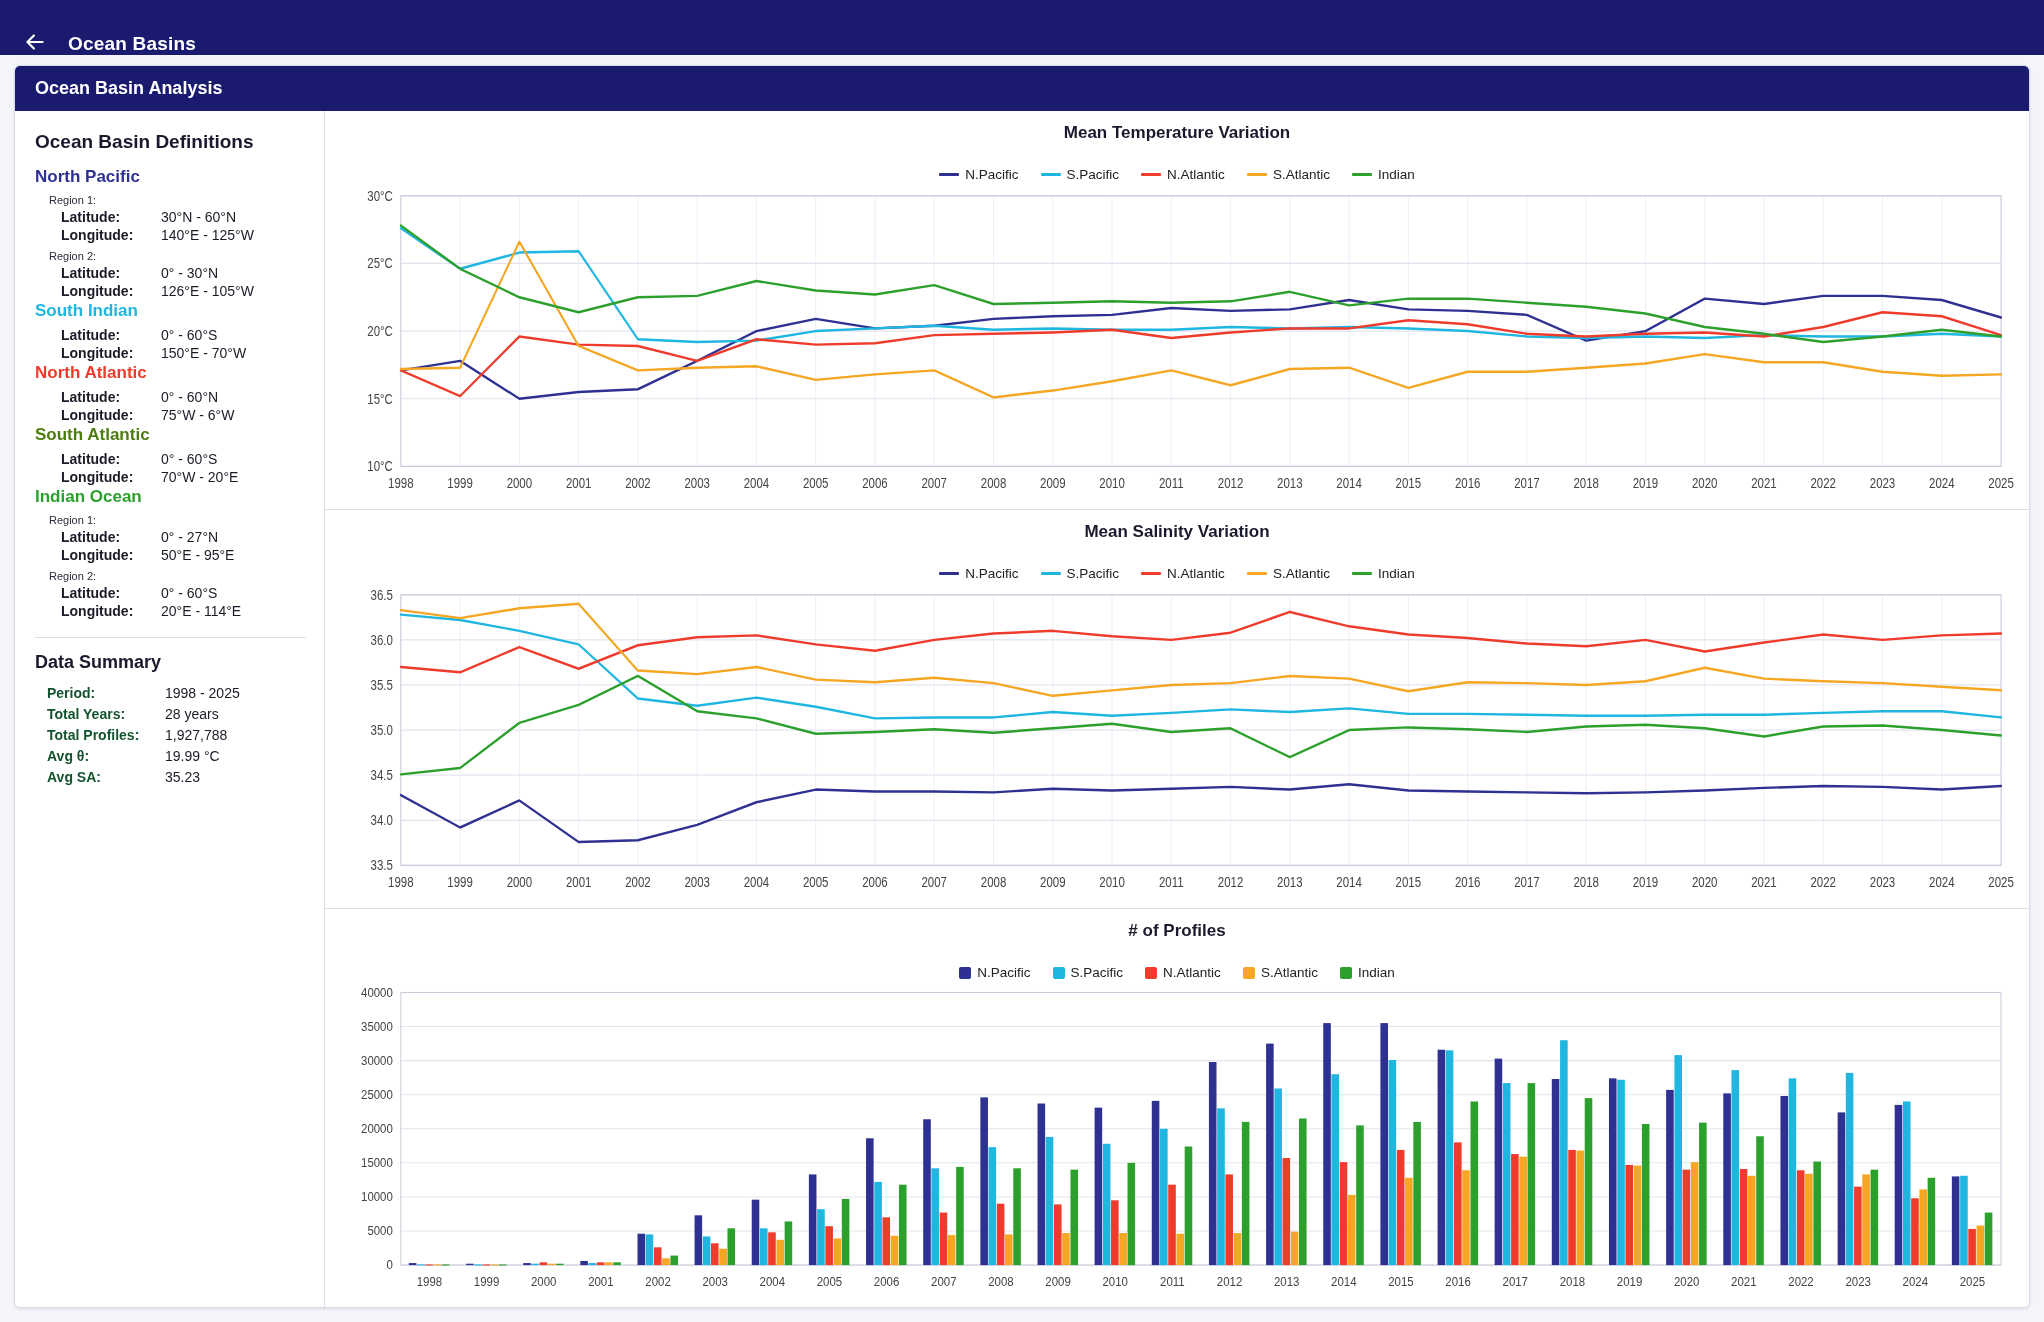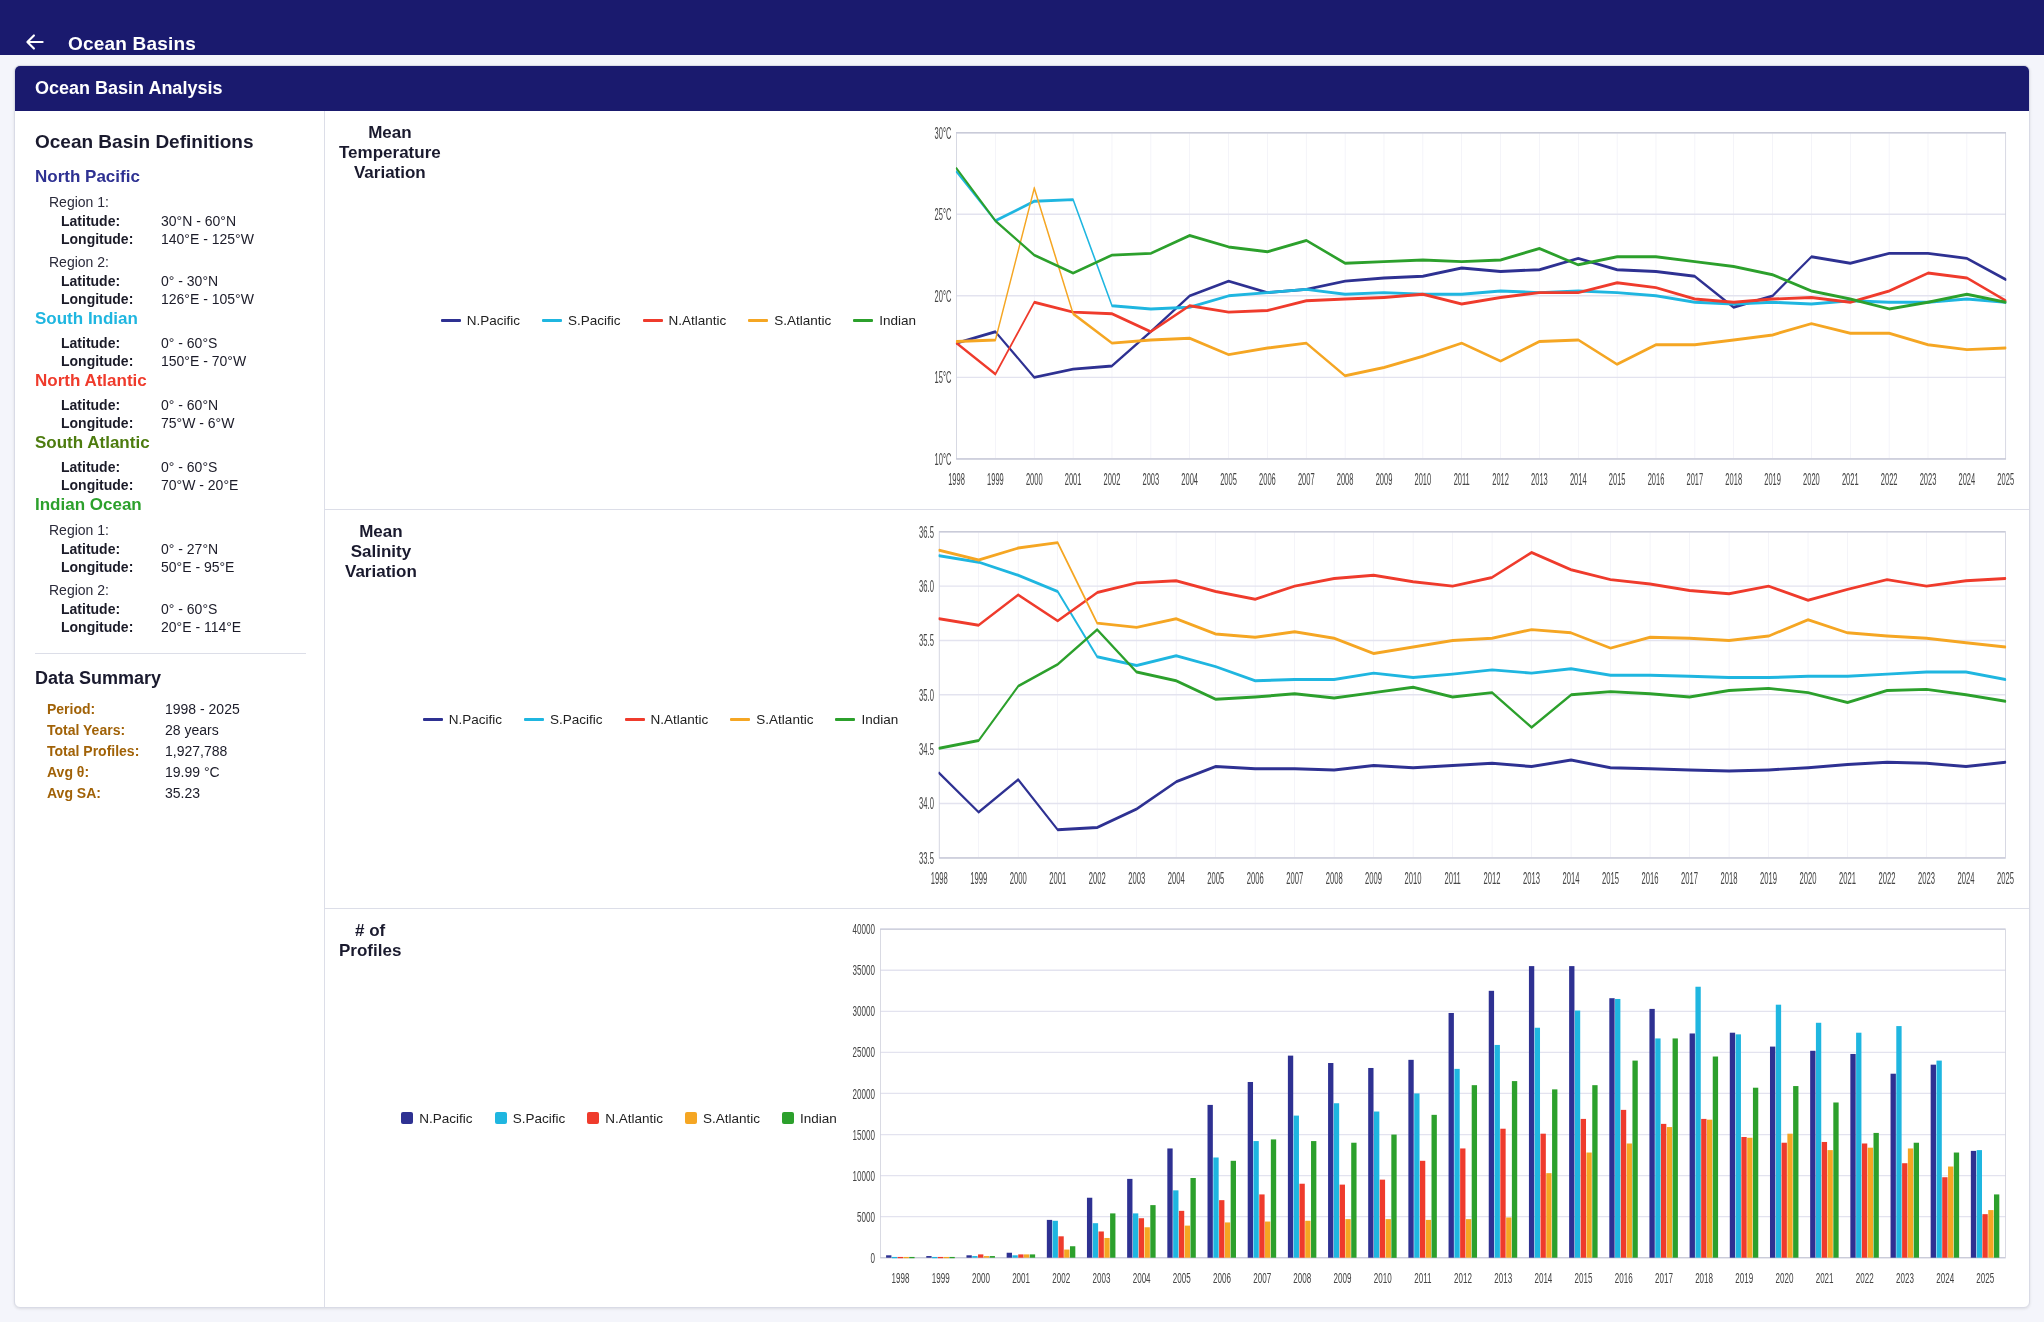--- a/index.html
+++ b/index.html
@@ -72,21 +72,21 @@
     font-size: 19px;
     margin: 6px 0 14px 0;
     color: #1a1a2e;
   }
   .basin-name {
     font-size: 17px;
     font-weight: bold;
     margin: 2px 0 6px 0;
   }
   .region-label {
-    font-size: 14px;
+    font-size: 11px;
     color: #2a2a3a;
     margin: 7px 0 3px 14px;
   }
   .kv {
     display: flex;
     font-size: 14px;
     margin: 2px 0 2px 26px;
     color: #1b1b28;
   }
   .kv .k { font-weight: bold; width: 100px; flex: 0 0 100px; }
@@ -99,34 +99,34 @@
   .sidebar h3 {
     font-size: 18px;
     margin: 4px 0 12px 0;
     color: #1a1a2e;
   }
   .srow {
     display: flex;
     font-size: 14px;
     margin: 5px 0 5px 12px;
   }
-  .srow .k { font-weight: bold; width: 118px; flex: 0 0 118px; color:#a16207; }
+  .srow .k { font-weight: bold; width: 118px; flex: 0 0 118px; color:#14532d; }
   .srow .v { color:#1b1b28; }
 
   
   .charts {
     flex: 1 1 auto;
     display: flex; flex-direction: column;
     min-width: 0;
   }
   .chart-panel {
     flex: 1 1 0;
     border-bottom: 1px solid #dcdee8;
     padding: 10px 14px 6px 14px;
-    display: flex; flex-direction: row;
+    display: flex; flex-direction: column;
     min-height: 0;
   }
   .chart-panel:last-child { border-bottom: none; }
   .chart-title {
     text-align: center;
     font-size: 17px;
     font-weight: bold;
     color: #1a1a2e;
     margin: 2px 0 4px 0;
   }

